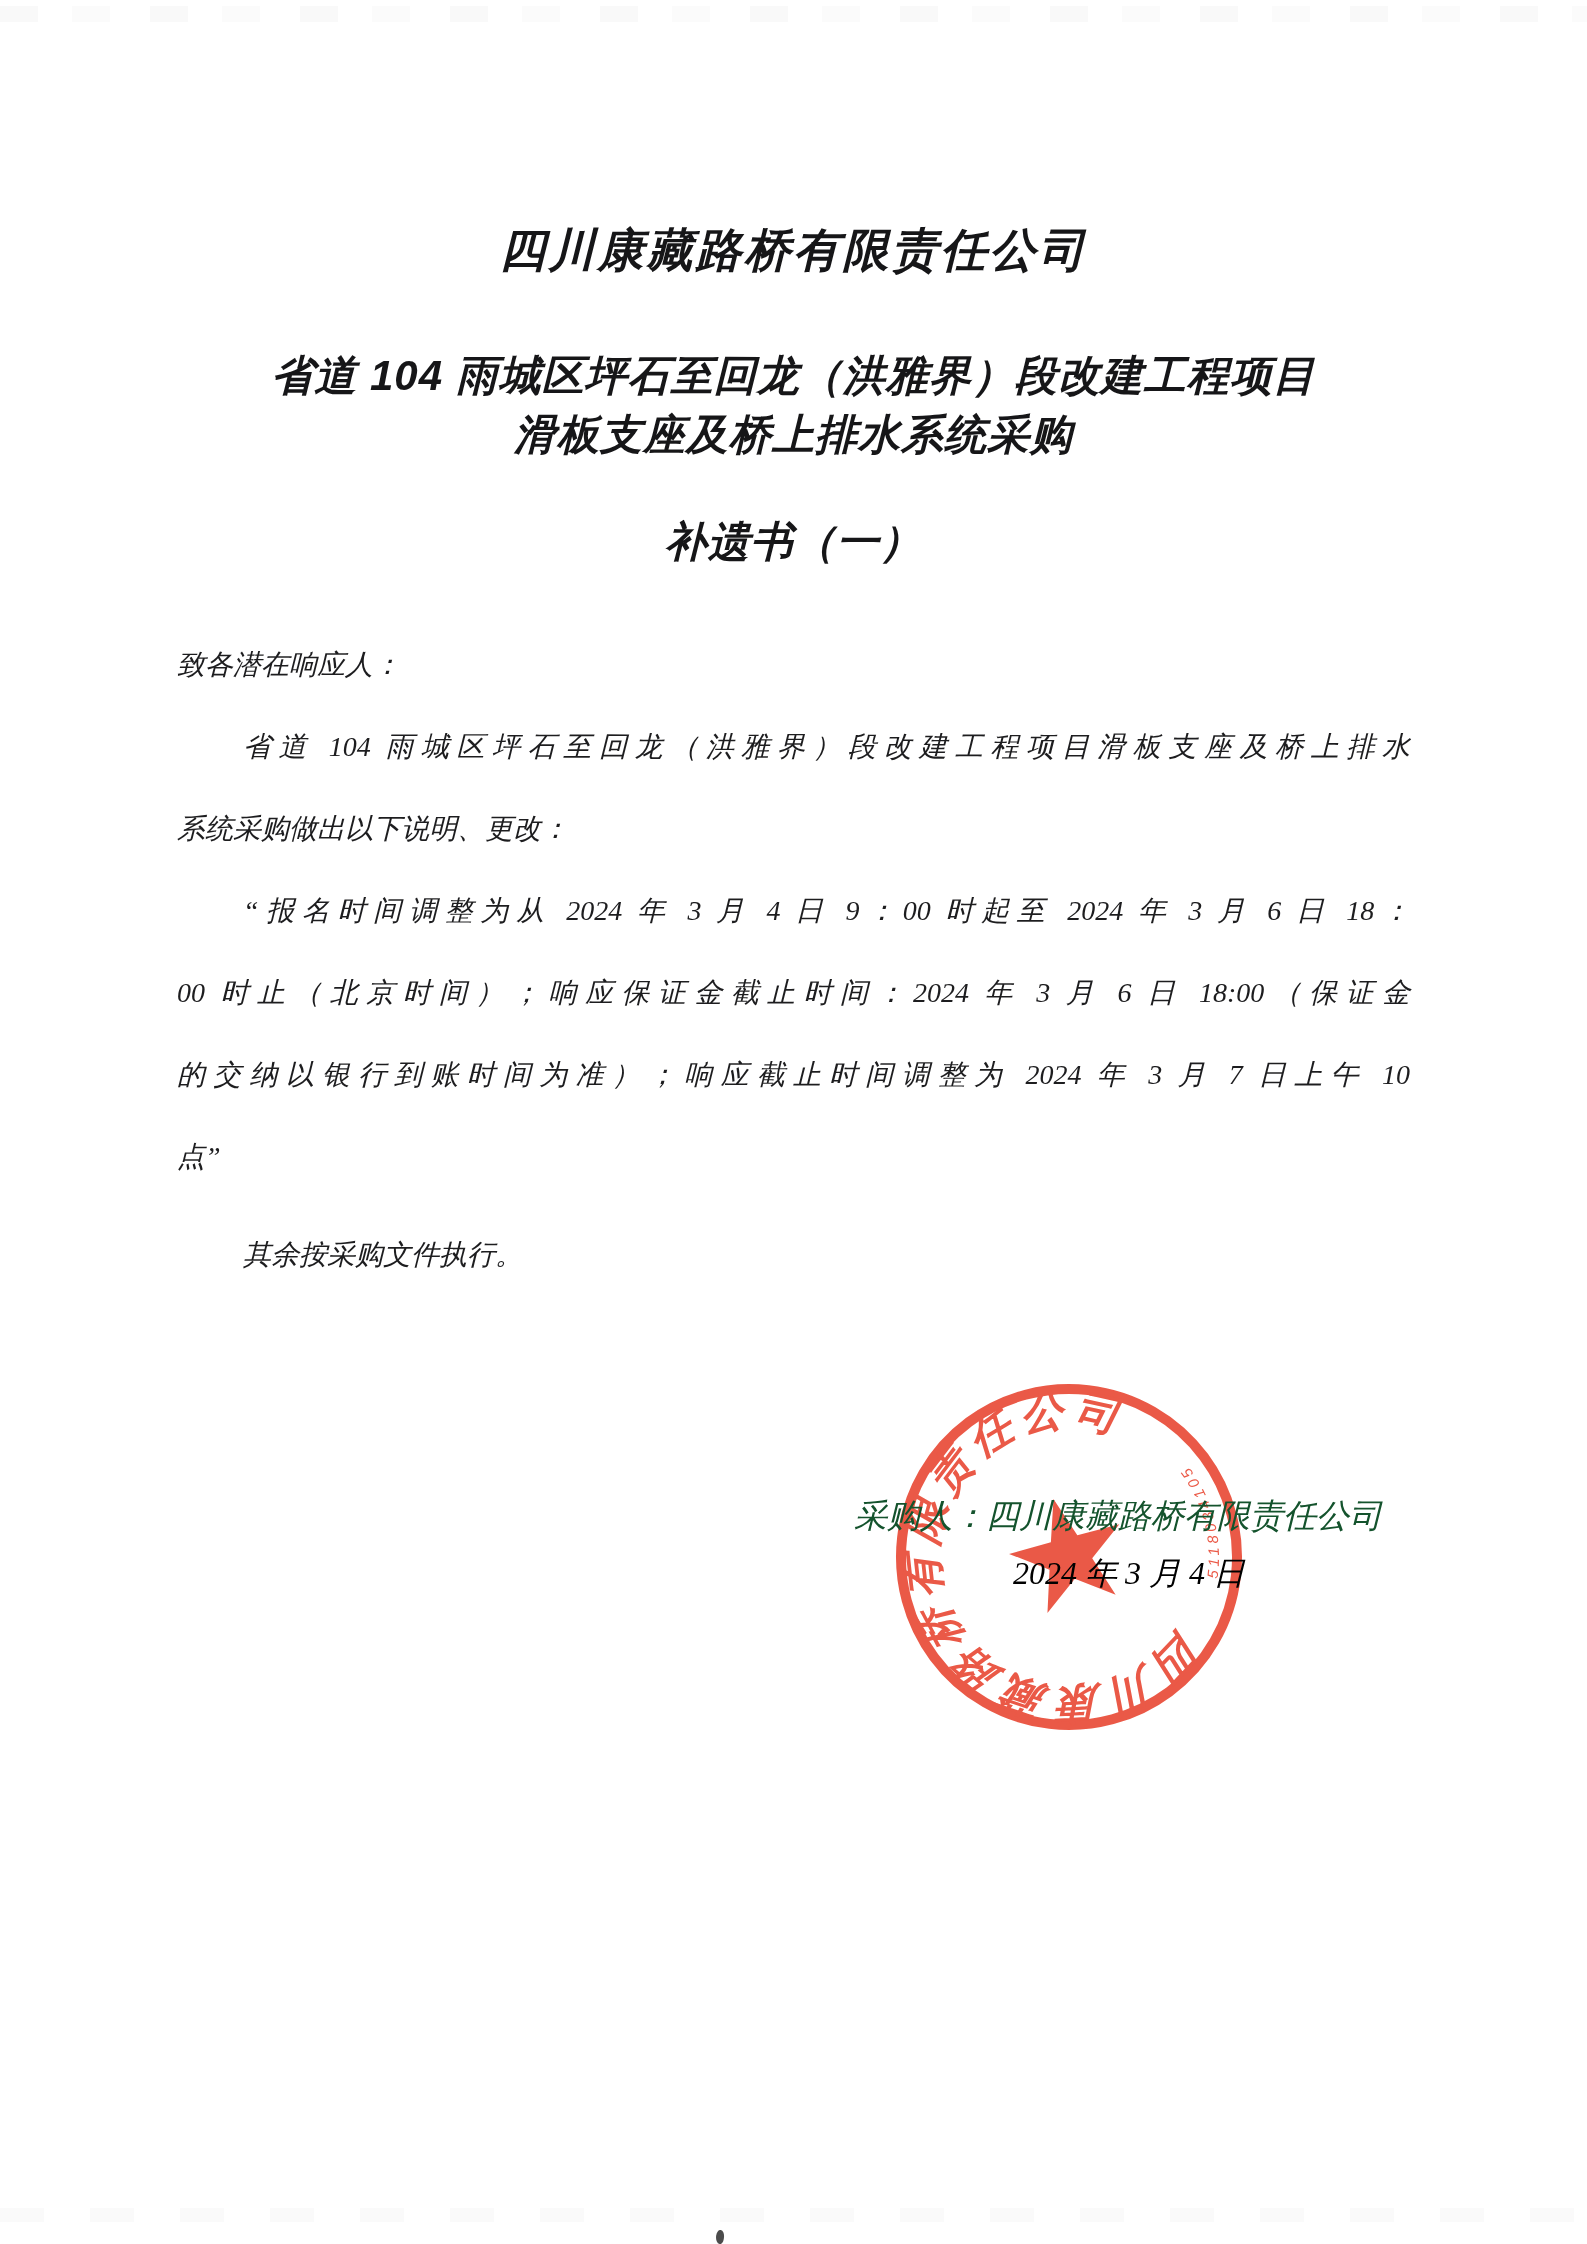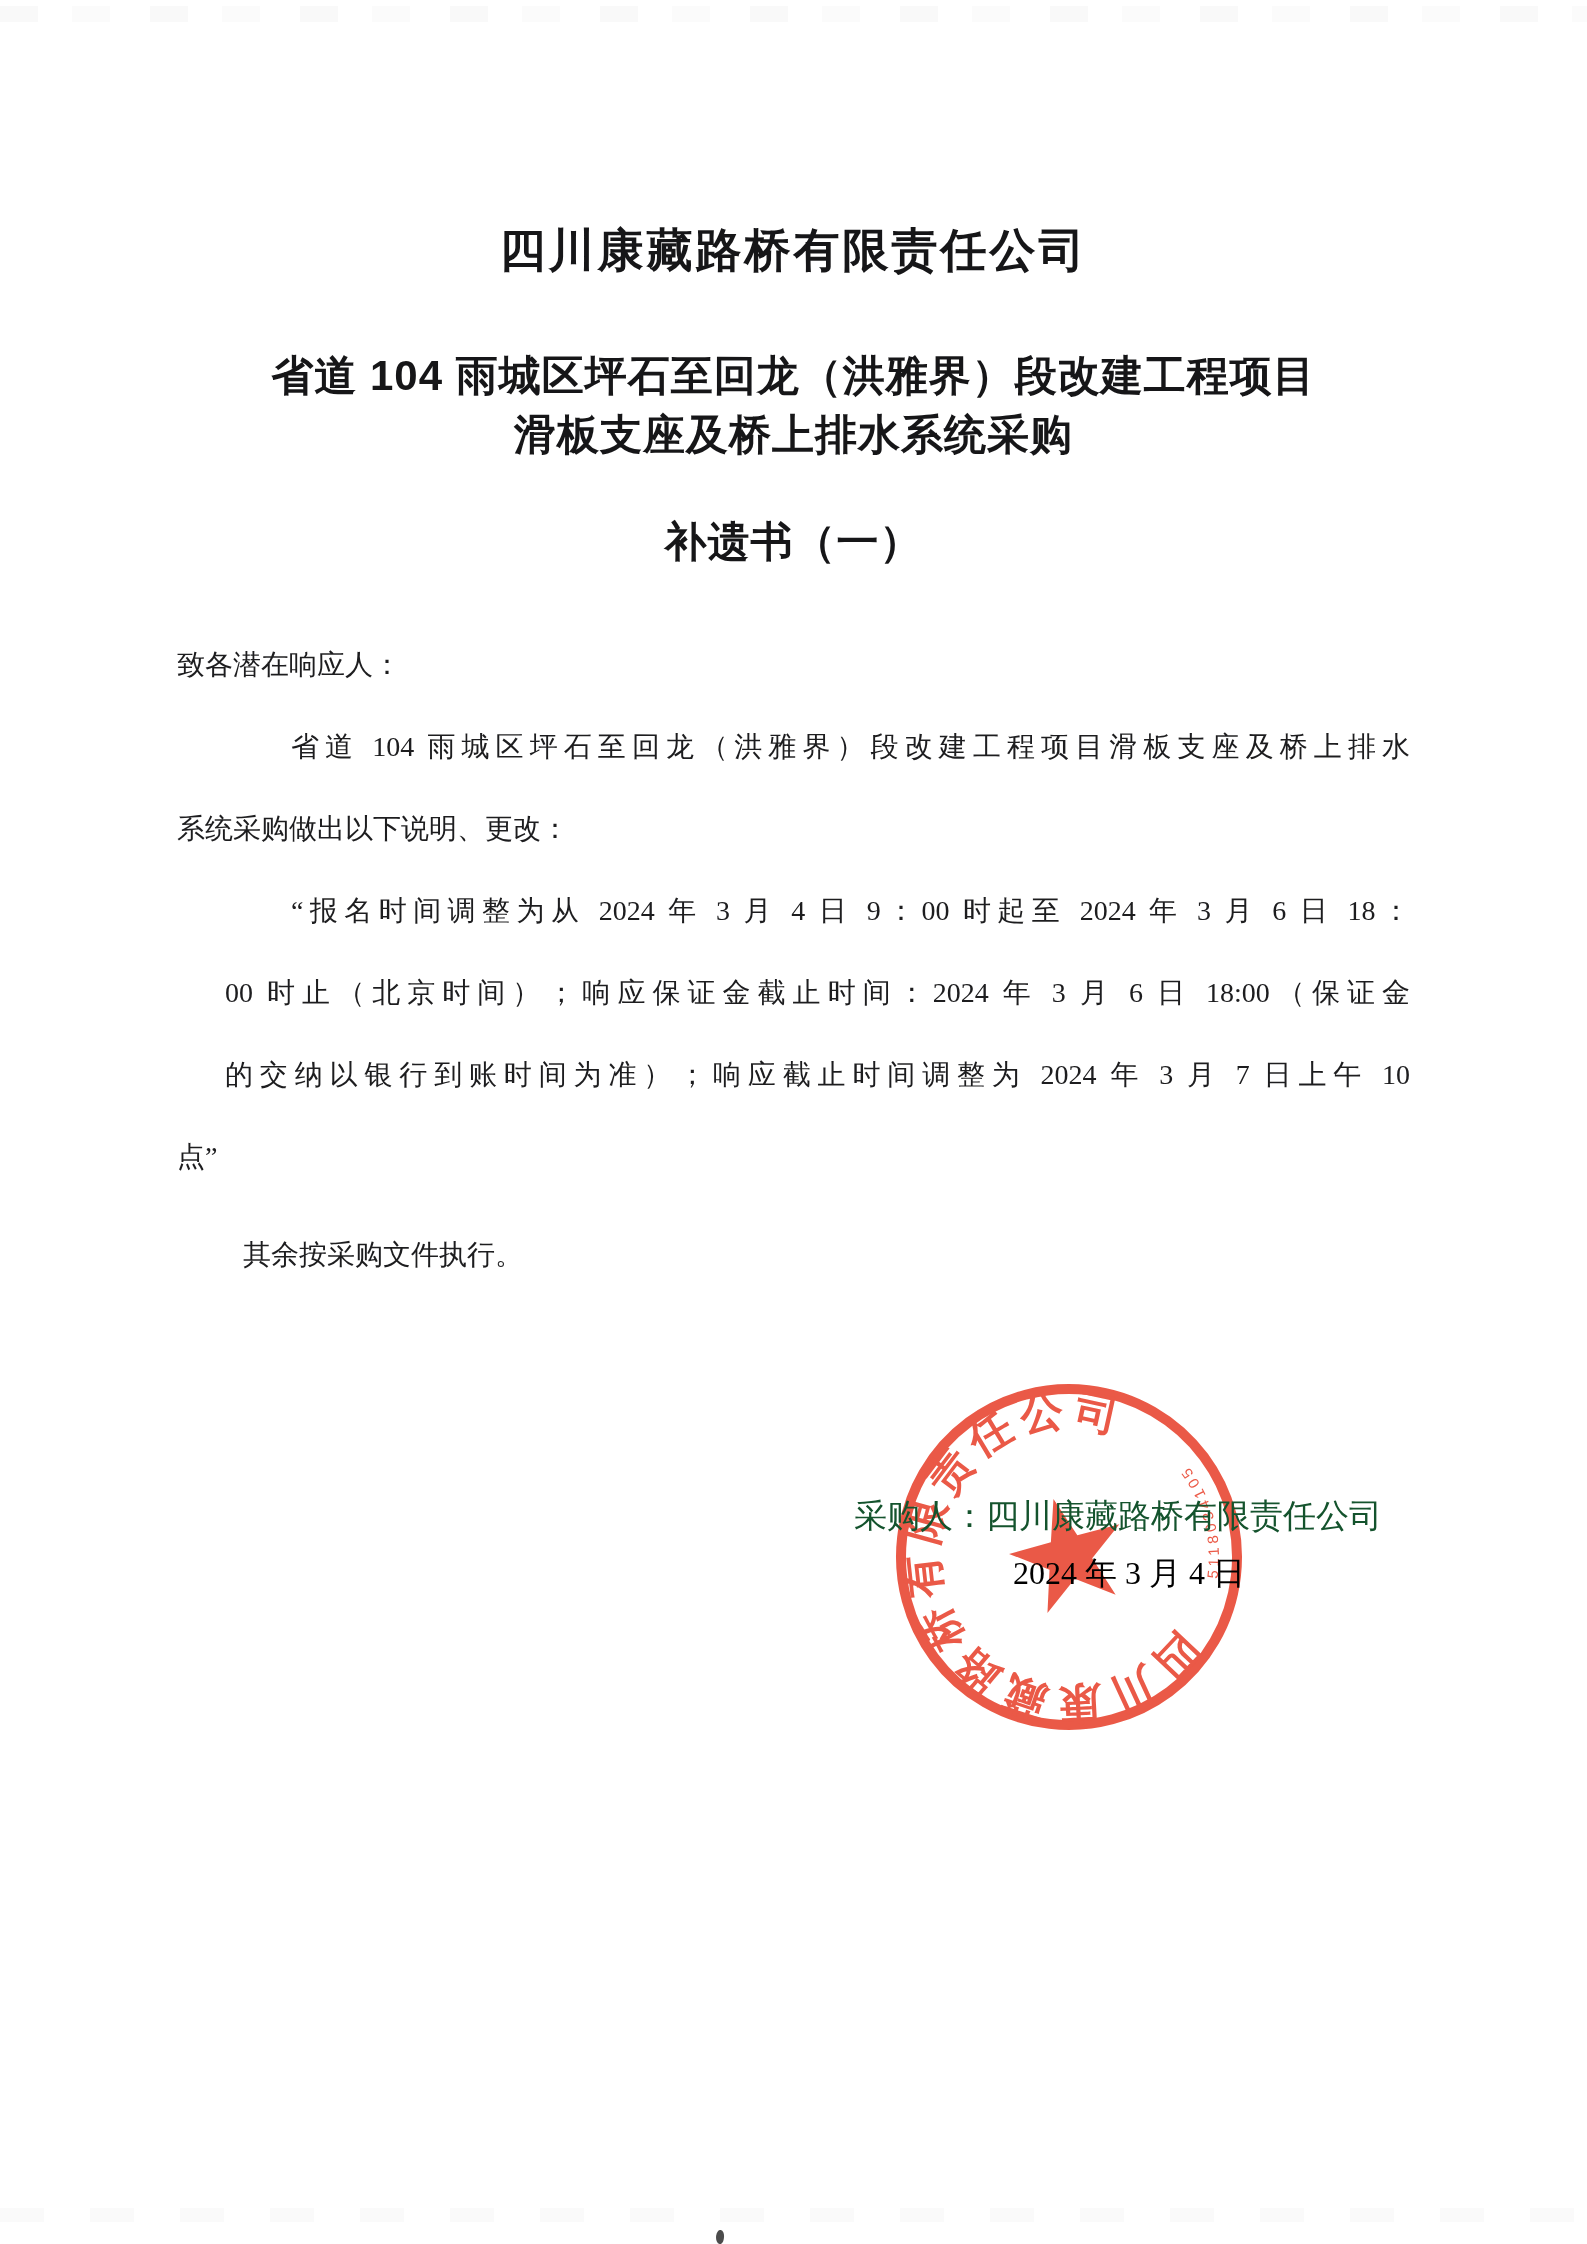--- a/index.html
+++ b/index.html
@@ -5,20 +5,21 @@
   html, body { margin: 0; padding: 0; background: #9a9a9a; }
   .page {
     position: relative;
     width: 1587px;
     height: 2244px;
     margin: 0 auto;
     background: #ffffff;
     color: #1d1d1f;
     overflow: hidden;
     font-family: "Liberation Serif", serif;
+    font-style: italic;
   }
   .center-line {
     position: absolute;
     left: 0;
     width: 100%;
     text-align: center;
     font-family: "Liberation Sans", sans-serif;
     font-weight: 700;
     color: #161618;
     white-space: nowrap;
@@ -32,21 +33,21 @@
     position: absolute;
     left: 177px;
     top: 624px;
     width: 1233px;
     font-size: 28px;
     line-height: 82px;
     color: #1d1d1f;
   }
   .body-line { min-height: 82px; }
   .indent { padding-left: 66px; }
-  .fill { text-align: justify; text-align-last: justify; margin-left: 48px; }
+  .fill { text-align: justify; text-align-last: justify; }
   .para-gap { margin-top: 16px; }
 
   .sig-buyer {
     position: absolute;
     left: 854px;
     top: 1494px;
     font-size: 33px;
     color: #14532d;
     white-space: nowrap;
     z-index: 3;

